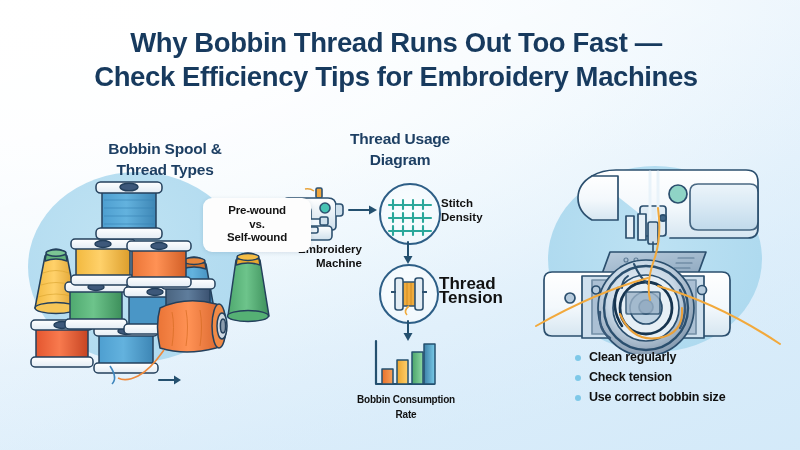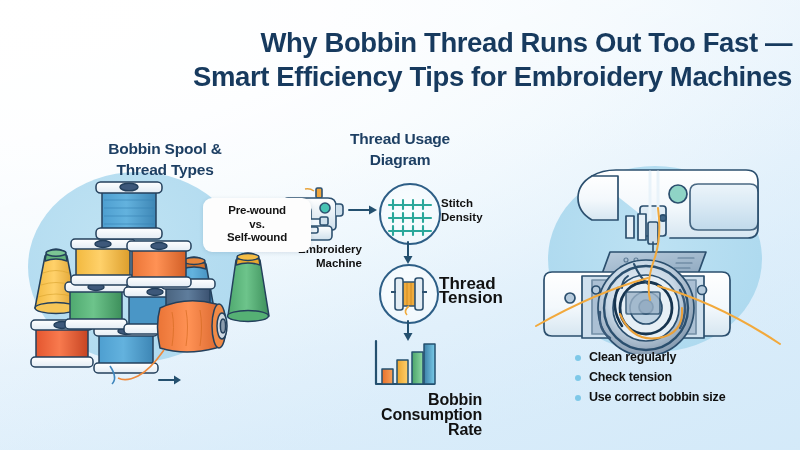--- a/index.html
+++ b/index.html
@@ -14,21 +14,21 @@
       radial-gradient(130% 100% at 6% 4%, #ffffff 0%, #fbfdff 26%, #eef7fd 55%, #e2f0fb 78%, #dcedfa 100%);
   }
   #stage:before{
     content:"";position:absolute;inset:0;
     background:linear-gradient(160deg, rgba(255,255,255,.92) 0%, rgba(255,255,255,.35) 38%, rgba(214,236,250,.30) 72%, rgba(205,231,248,.55) 100%);
     pointer-events:none;
   }
 
   
   #title{
-    position:absolute;left:0;top:26px;width:792px;text-align:right;
+    position:absolute;left:0;top:26px;width:792px;text-align:center;
     color:#173a5e;font-weight:bold;font-size:27.5px;line-height:34px;
     letter-spacing:-0.4px;z-index:6;
   }
   #title .l2{display:block;}
 
   
   .colhead{
     position:absolute;text-align:center;color:#1d3f63;font-weight:bold;
     font-size:15.5px;line-height:21px;letter-spacing:-0.2px;z-index:6;
   }
@@ -89,22 +89,22 @@
     overflow:hidden;
   }
   #lbl-tension{
     position:absolute;left:439px;top:277px;width:72px;
     color:#111;font-weight:bold;font-size:17px;line-height:13.5px;
   }
   #arrow-down2{position:absolute;left:400px;top:320px;width:16px;height:24px;}
 
   #barchart{position:absolute;left:368px;top:339px;width:74px;height:50px;}
   #lbl-bar{
-    position:absolute;left:330px;top:392px;width:152px;text-align:right;
-    color:#111;font-weight:bold;font-size:16px;line-height:15px;letter-spacing:-0.2px;
+    position:absolute;left:330px;top:392px;width:152px;text-align:center;
+    color:#111;font-weight:bold;font-size:10px;line-height:15px;letter-spacing:-0.2px;
   }
 
   
   #mach-big{position:absolute;left:10px;top:8px;width:266px;height:186px;}
   #tips{position:absolute;left:55px;top:190px;width:230px;z-index:6;}
   .tip{display:flex;align-items:center;margin-bottom:5px;}
   .tip .dot{
     width:6px;height:6px;border-radius:50%;background:#7ec8e8;
     margin-right:8px;flex:0 0 auto;
   }
@@ -112,21 +112,21 @@
     color:#101010;font-weight:bold;font-size:12.5px;line-height:15px;letter-spacing:-0.2px;
   }
 </style>
 </head>
 <body>
 
 <div id="stage">
 
   <div id="title">
     <span class="l1">Why Bobbin Thread Runs Out Too Fast —</span>
-    <span class="l2">Smart Efficiency Tips for Embroidery Machines</span>
+    <span class="l2">Check Efficiency Tips for Embroidery Machines</span>
   </div>
 
   <div id="head-left" class="colhead">
     <div>Bobbin Spool &amp;</div>
     <div>Thread Types</div>
   </div>
   <div id="head-mid" class="colhead">
     <div>Thread Usage</div>
     <div>Diagram</div>
   </div>

